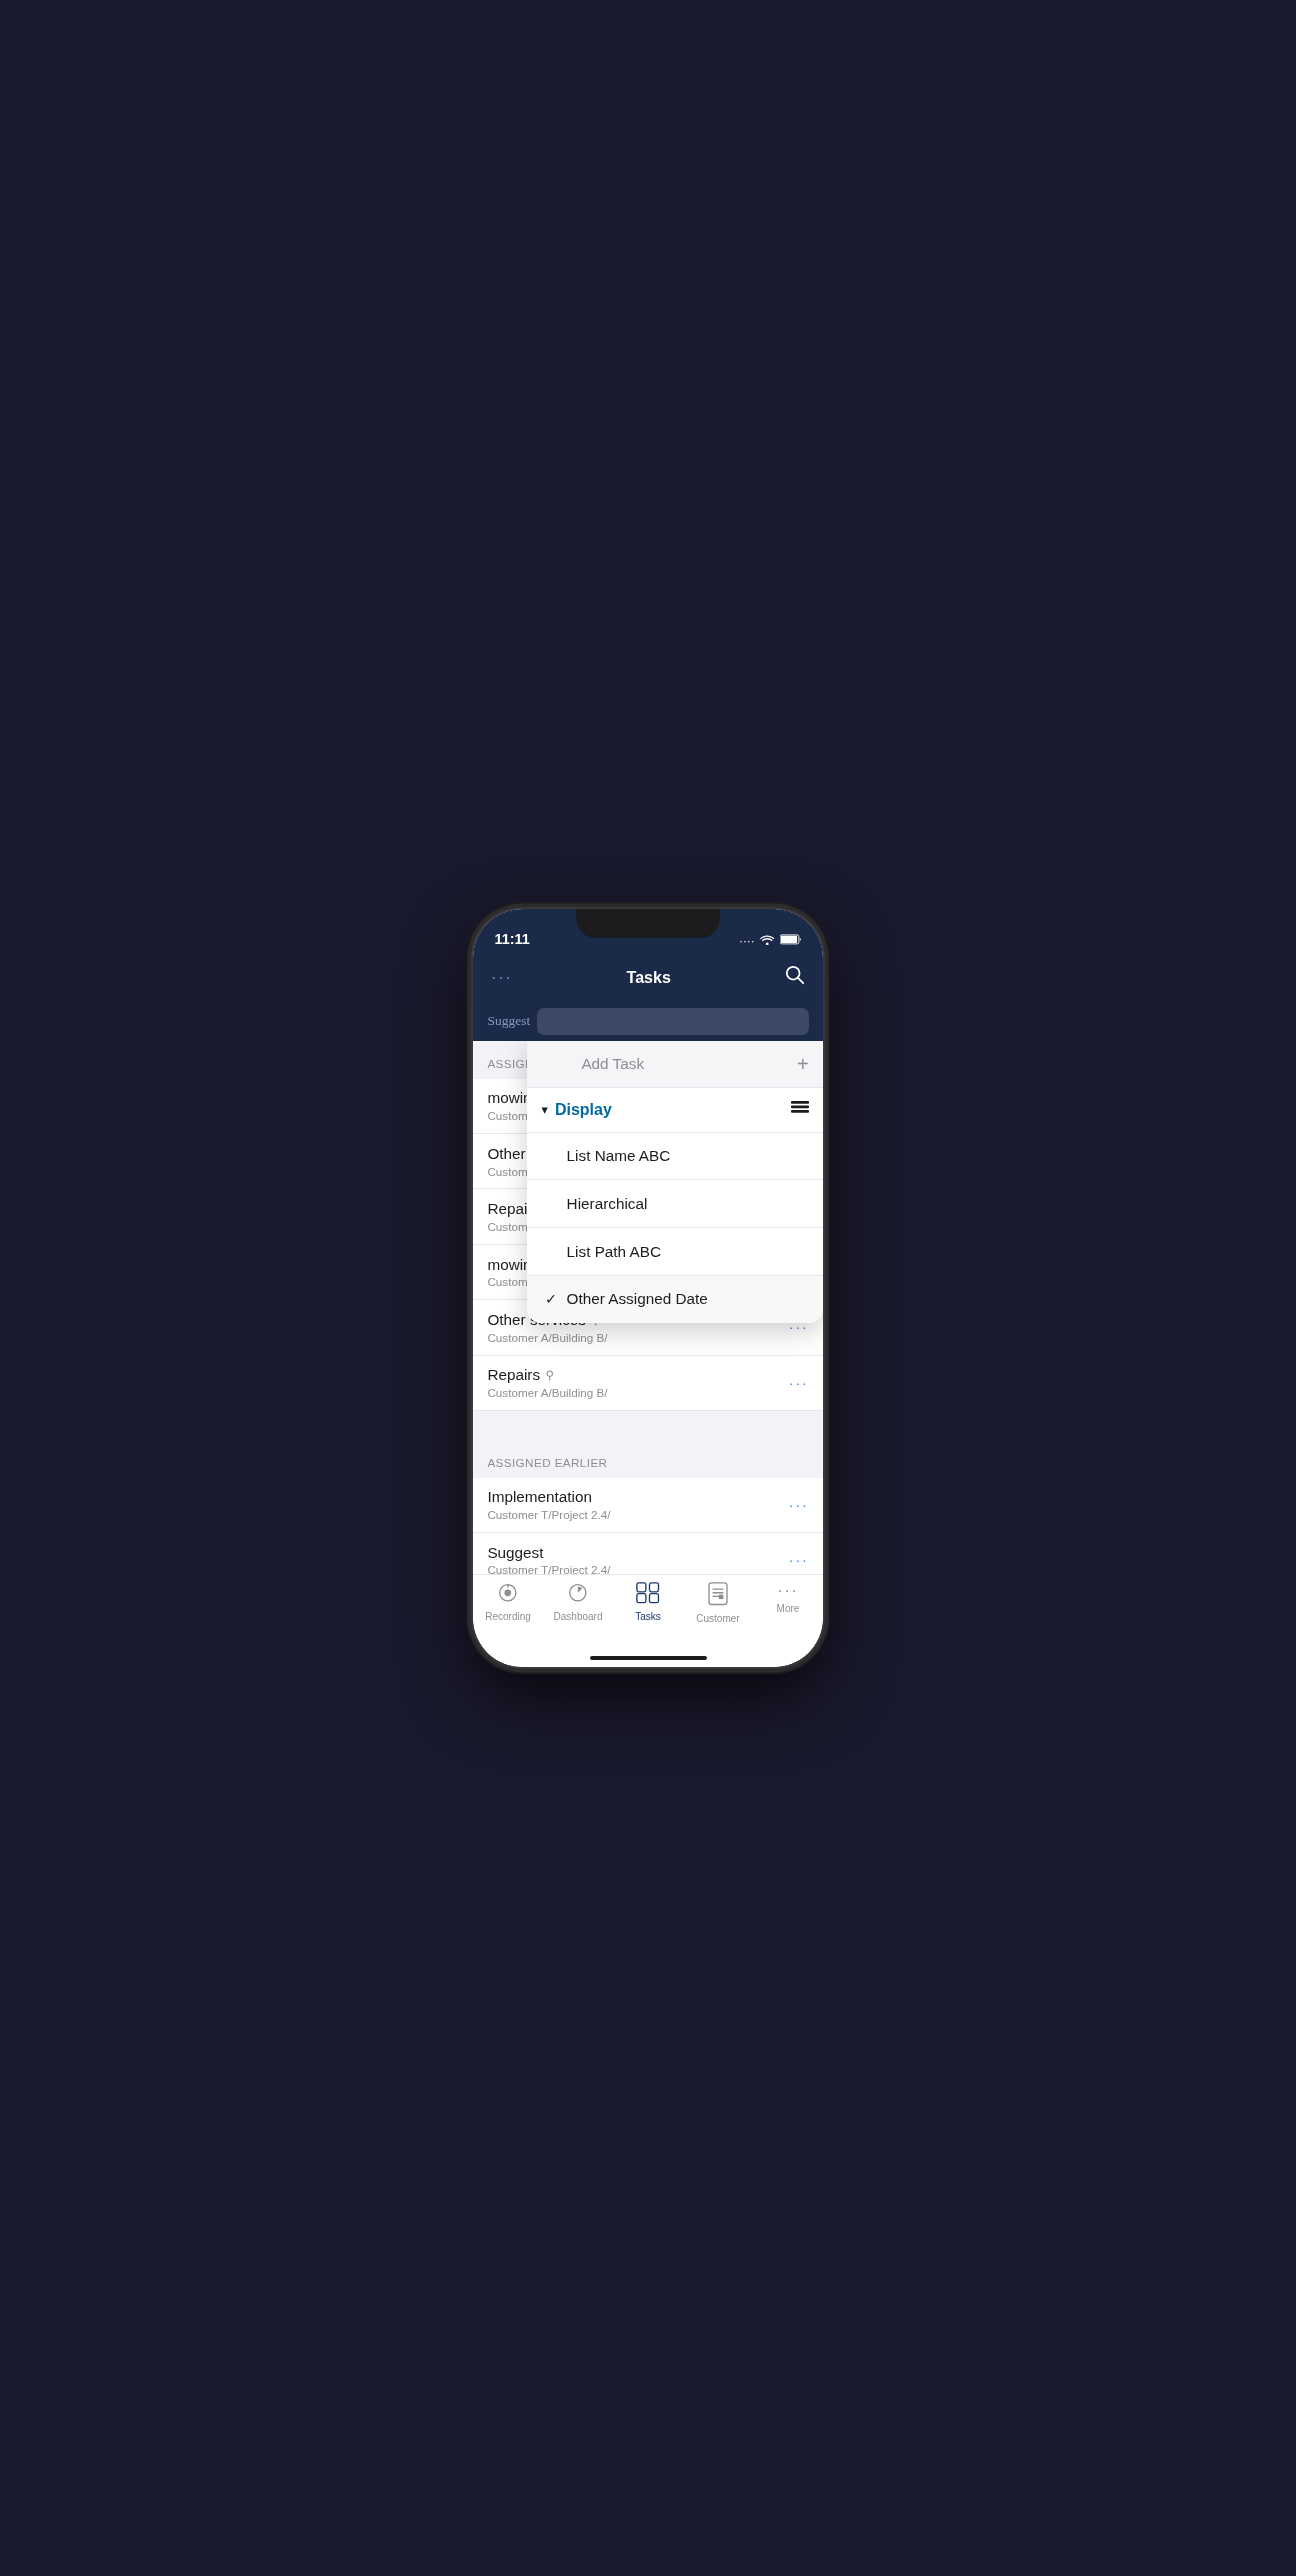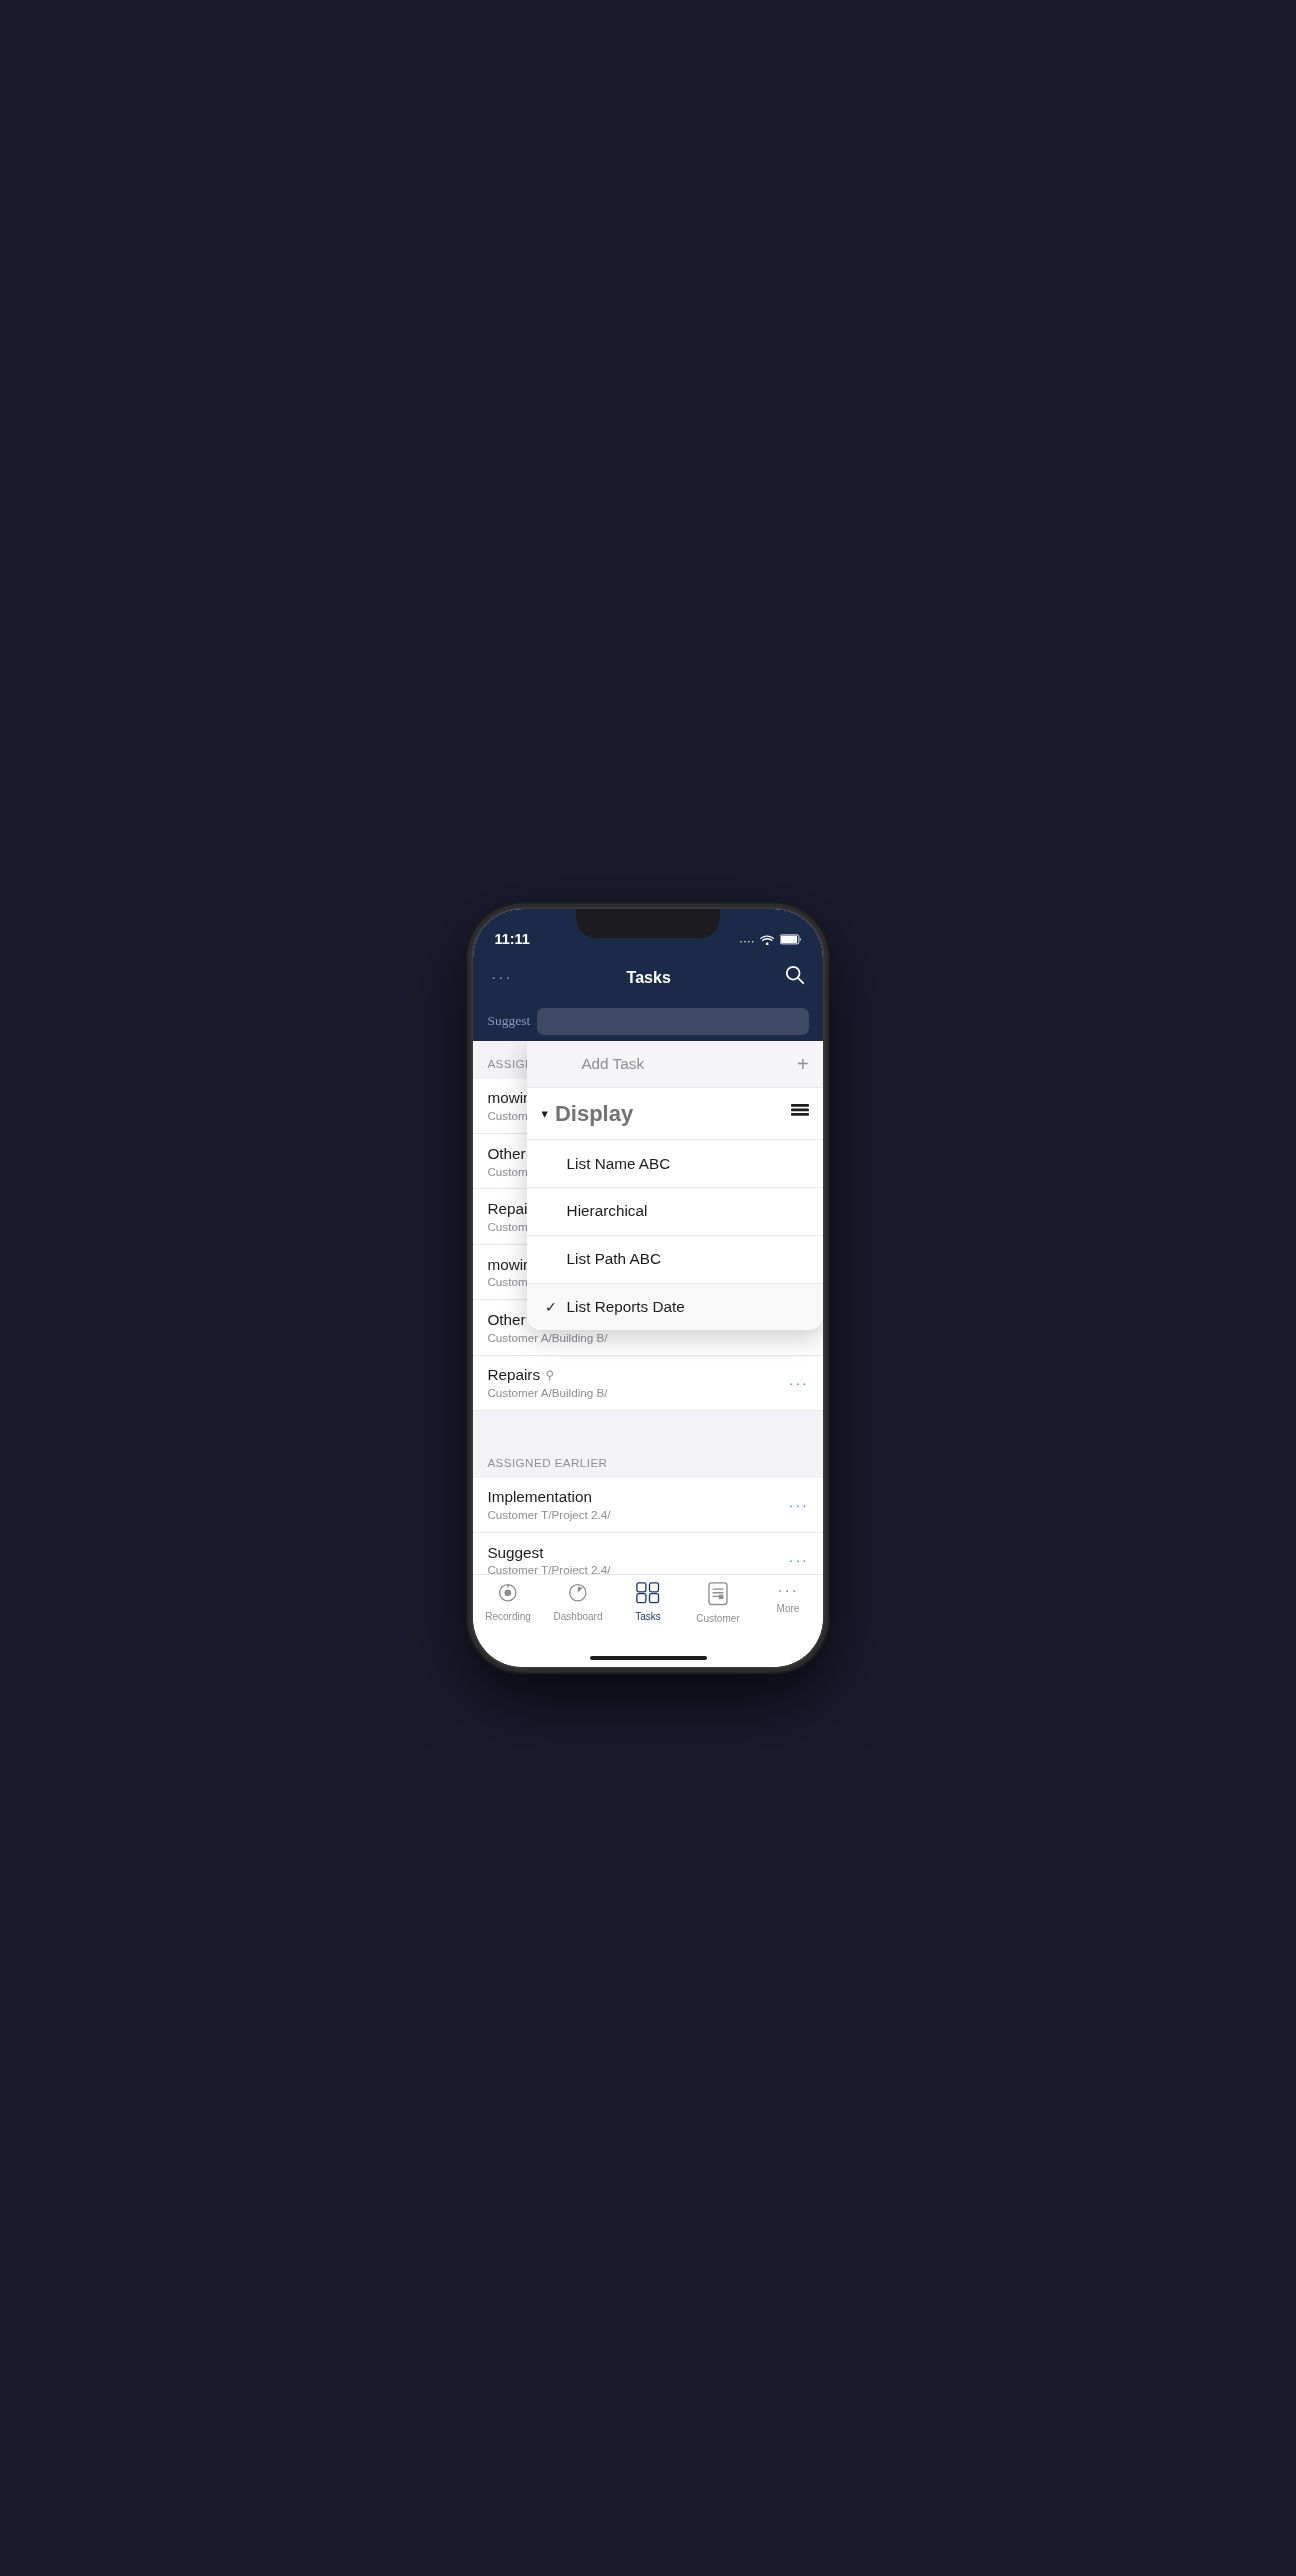--- a/index.html
+++ b/index.html
@@ -188,22 +188,22 @@
     .display-label-wrap {
       display: flex;
       align-items: center;
       gap: 7.2px;
     }
     .chevron-icon {
       color: #1c1c1e;
       font-size: 12.6px;
     }
     .display-label {
-      color: #737373;
-      font-size: 22px;
+      color: #0369a1;
+      font-size: 16px;
       font-weight: 700;
     }
     .list-icon {
       color: #1c1c1e;
       font-size: 16px;
     }
 
     .dropdown-option {
       display: flex;
       align-items: center;
@@ -513,21 +513,21 @@
             <span class="option-text">Hierarchical</span>
           </div>
 
           <div class="dropdown-option">
             <span class="option-check"> </span>
             <span class="option-text">List Path ABC</span>
           </div>
 
           <div class="dropdown-option option-selected">
             <span class="option-check">✓</span>
-            <span class="option-text">List Reports Date</span>
+            <span class="option-text">Other Assigned Date</span>
           </div>
         </div>
 
       </div>
 
       <div class="tab-bar">
 
         <div class="tab-item">
           <span class="tab-icon">
             <svg width="21.6" height="21.6" viewBox="0 0 24 24" fill="none" stroke="#8e8e93" stroke-width="1.5">

